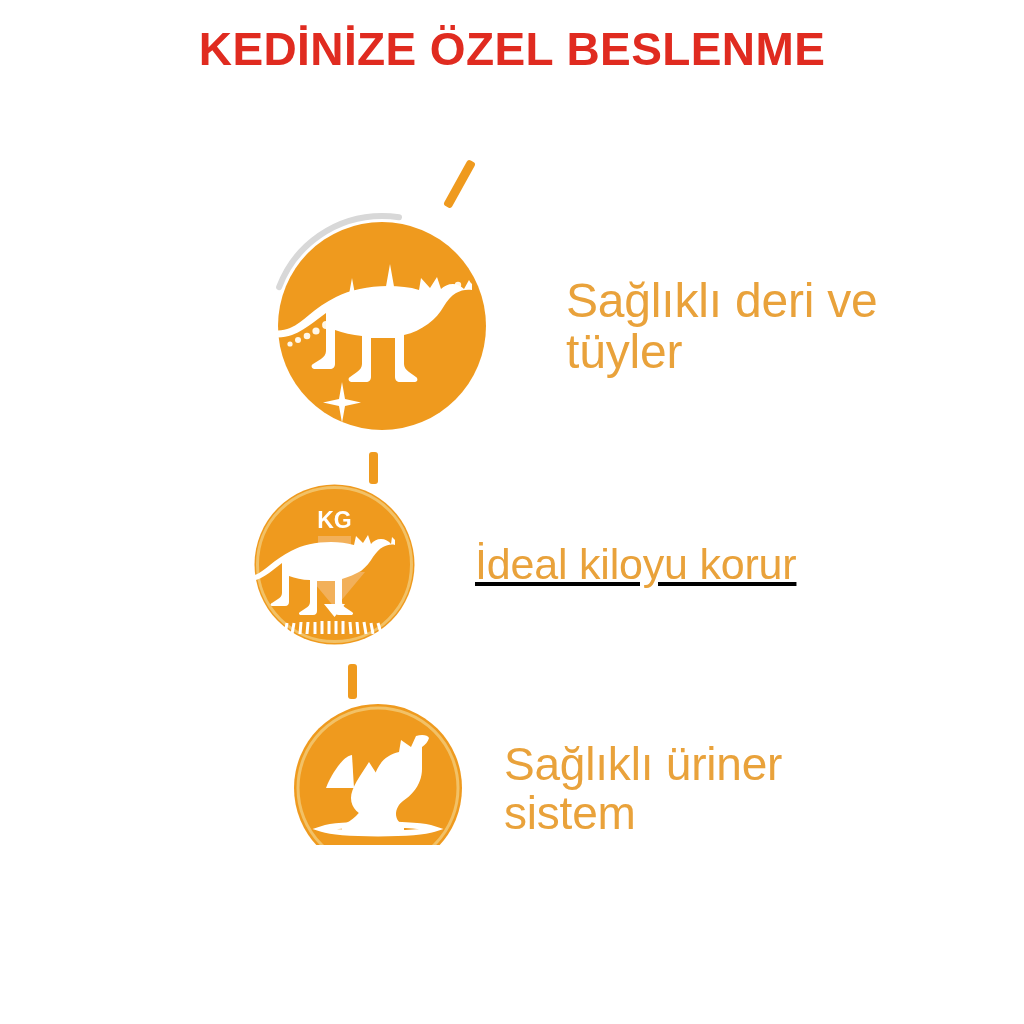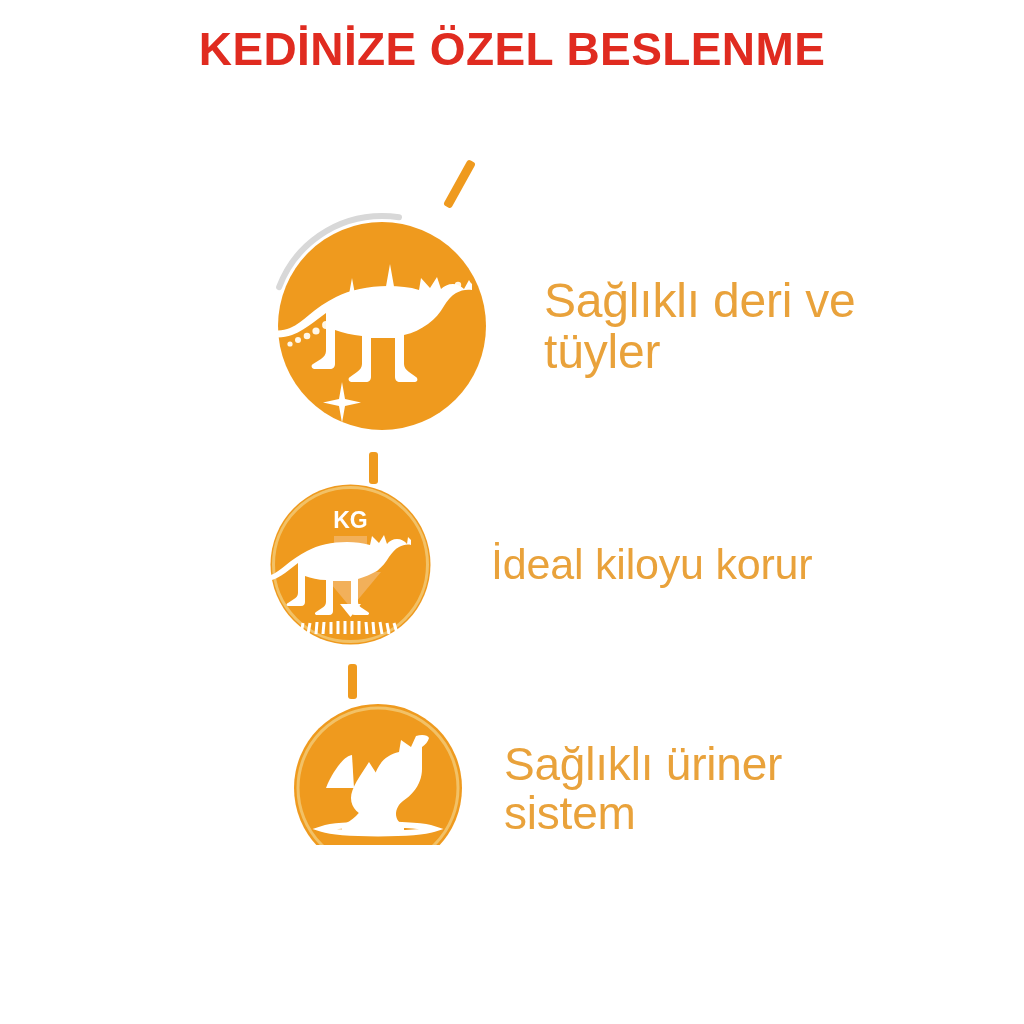--- a/index.html
+++ b/index.html
@@ -48,23 +48,23 @@
     color: #e9a23b;
     font-family: "Liberation Sans", sans-serif;
     font-weight: normal;
     font-size: 46px;
     line-height: 1.06;
     letter-spacing: -0.2px;
     white-space: pre-line;
   }
 
   .row1 { left: 268px; top: 212px; }
-  .row1 .benefit-label { font-size: 48px; margin-left: 48px; margin-top: 2px; }
-
-  .row2 { left: 268px; top: 482px; }
+  .row1 .benefit-label { font-size: 48px; margin-left: 70px; margin-top: 2px; }
+
+  .row2 { left: 252px; top: 482px; text-decoration: underline; }
   .row2 .benefit-label { font-size: 43px; margin-left: 58px; }
 
   .row3 { left: 292px; top: 702px; justify-content: center; }
   .row3 .benefit-label { font-size: 46px; margin-left: 40px; margin-top: 2px; }
 
   
   .dash {
     position: absolute;
     background: #ef9a1e;
     border-radius: 3px;

